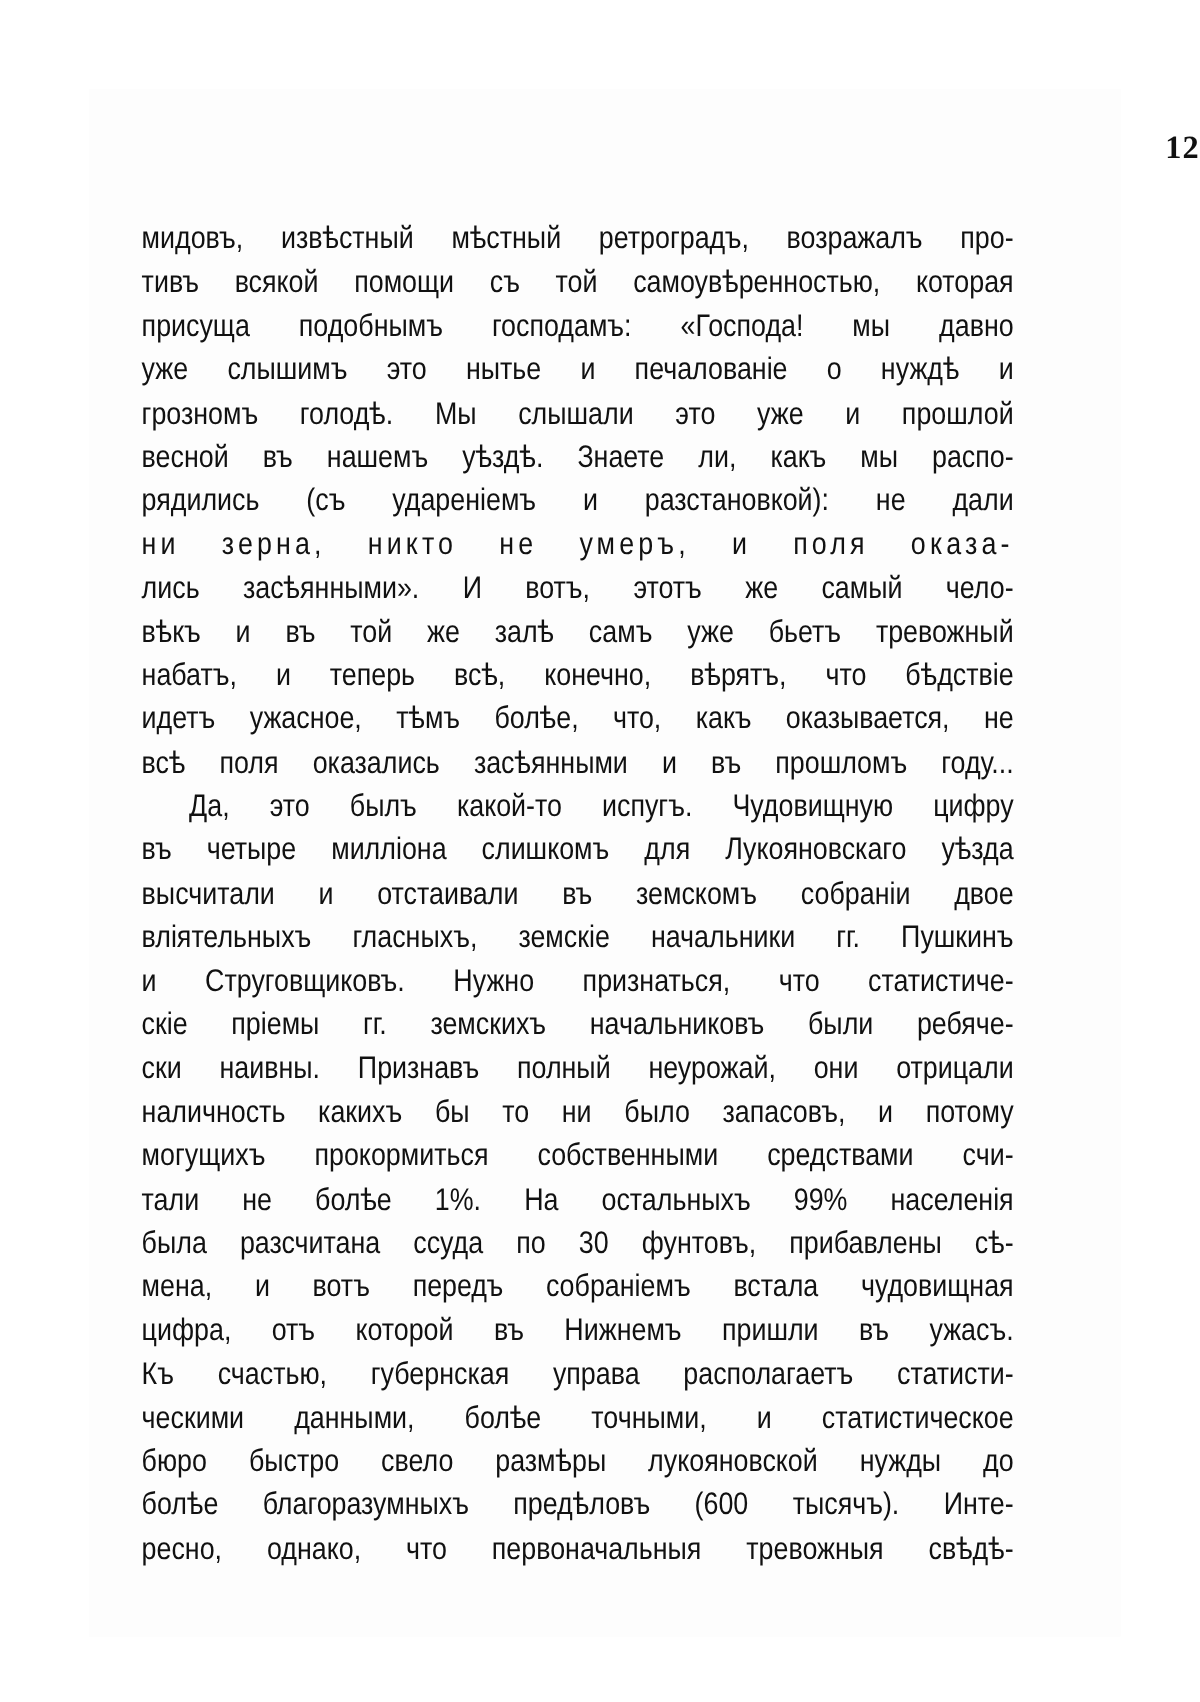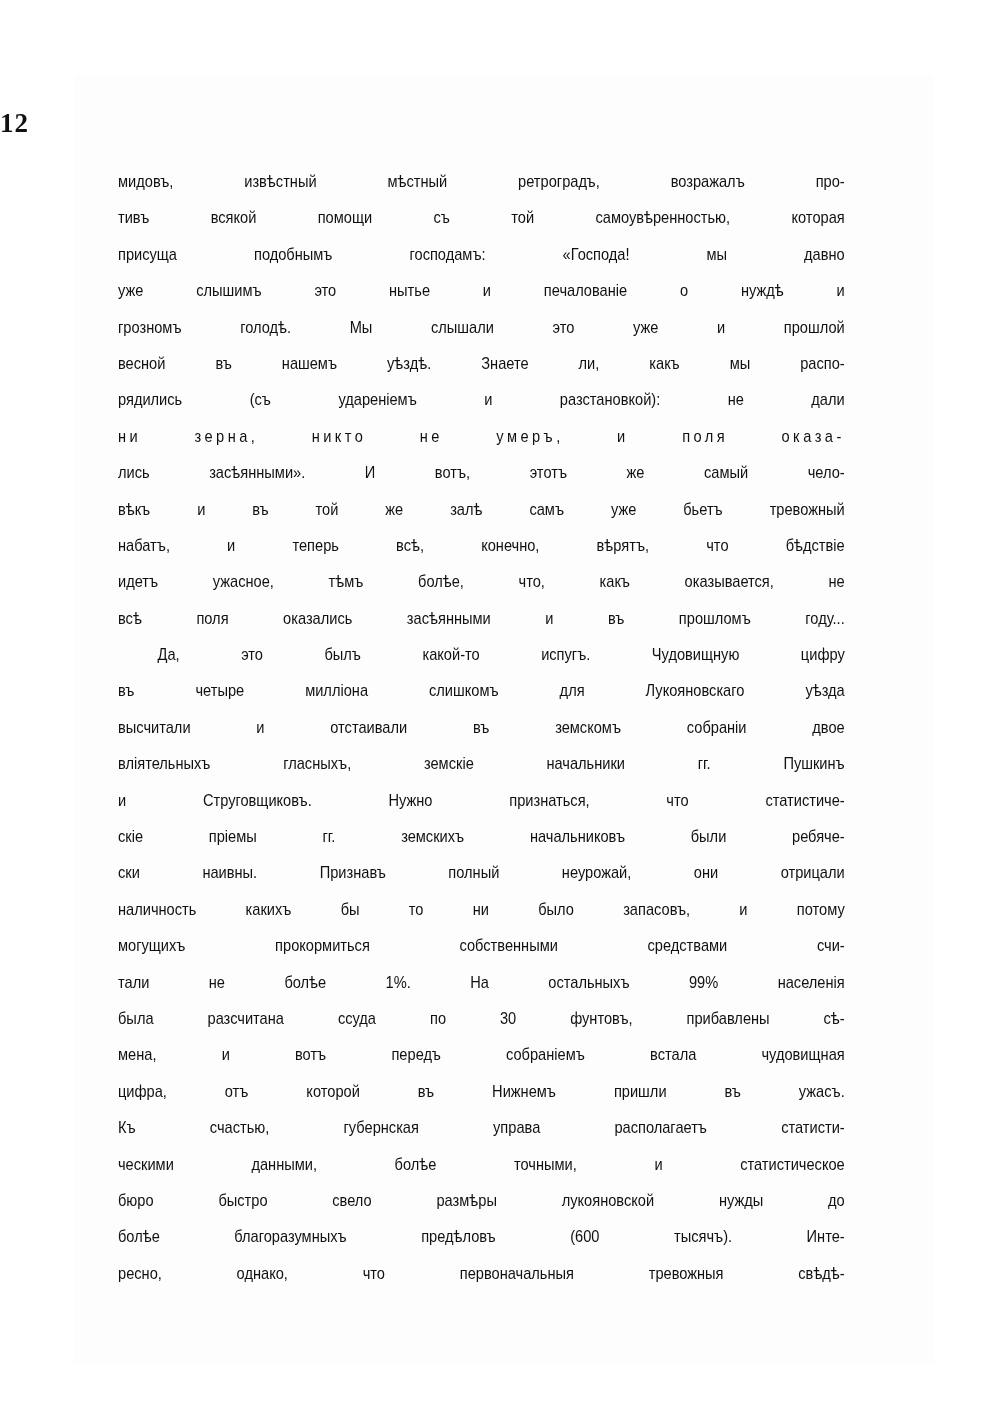--- a/index.html
+++ b/index.html
@@ -19,34 +19,34 @@
       top: 74px;
       width: 860px;
       height: 1290px;
       background: #fdfdfd;
     }
     .page-number {
       position: absolute;
       left: 0;
       width: 1000px;
       top: 108px;
-      text-align: left;
+      text-align: right;
       font-family: "Liberation Serif", serif;
       font-weight: bold;
       font-size: 27px;
       color: #111111;
       letter-spacing: 1px;
     }
     .text-block {
       position: absolute;
       left: 118px;
-      top: 164px;
+      top: 180px;
       width: 727px;
       font-family: "Liberation Sans", sans-serif;
-      font-size: 17px;
+      font-size: 26px;
       color: #111111;
     }
     .line {
       display: block;
       height: 36.4px;
       line-height: 36.4px;
       white-space: nowrap;
       text-align: justify;
       text-align-last: justify;
       transform: scaleX(0.86);

